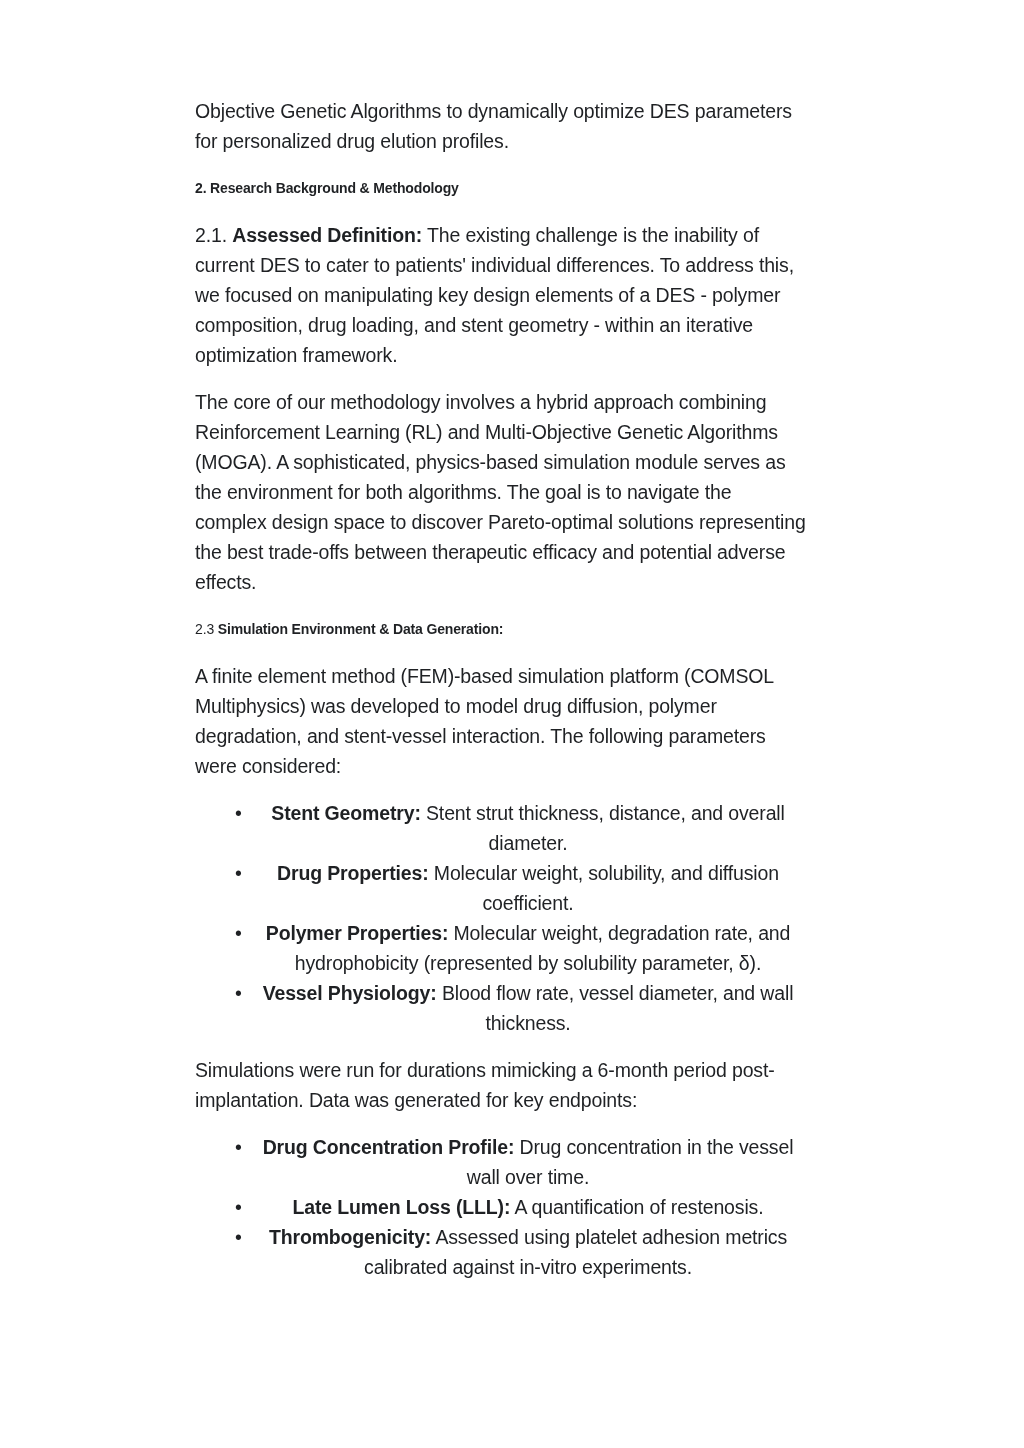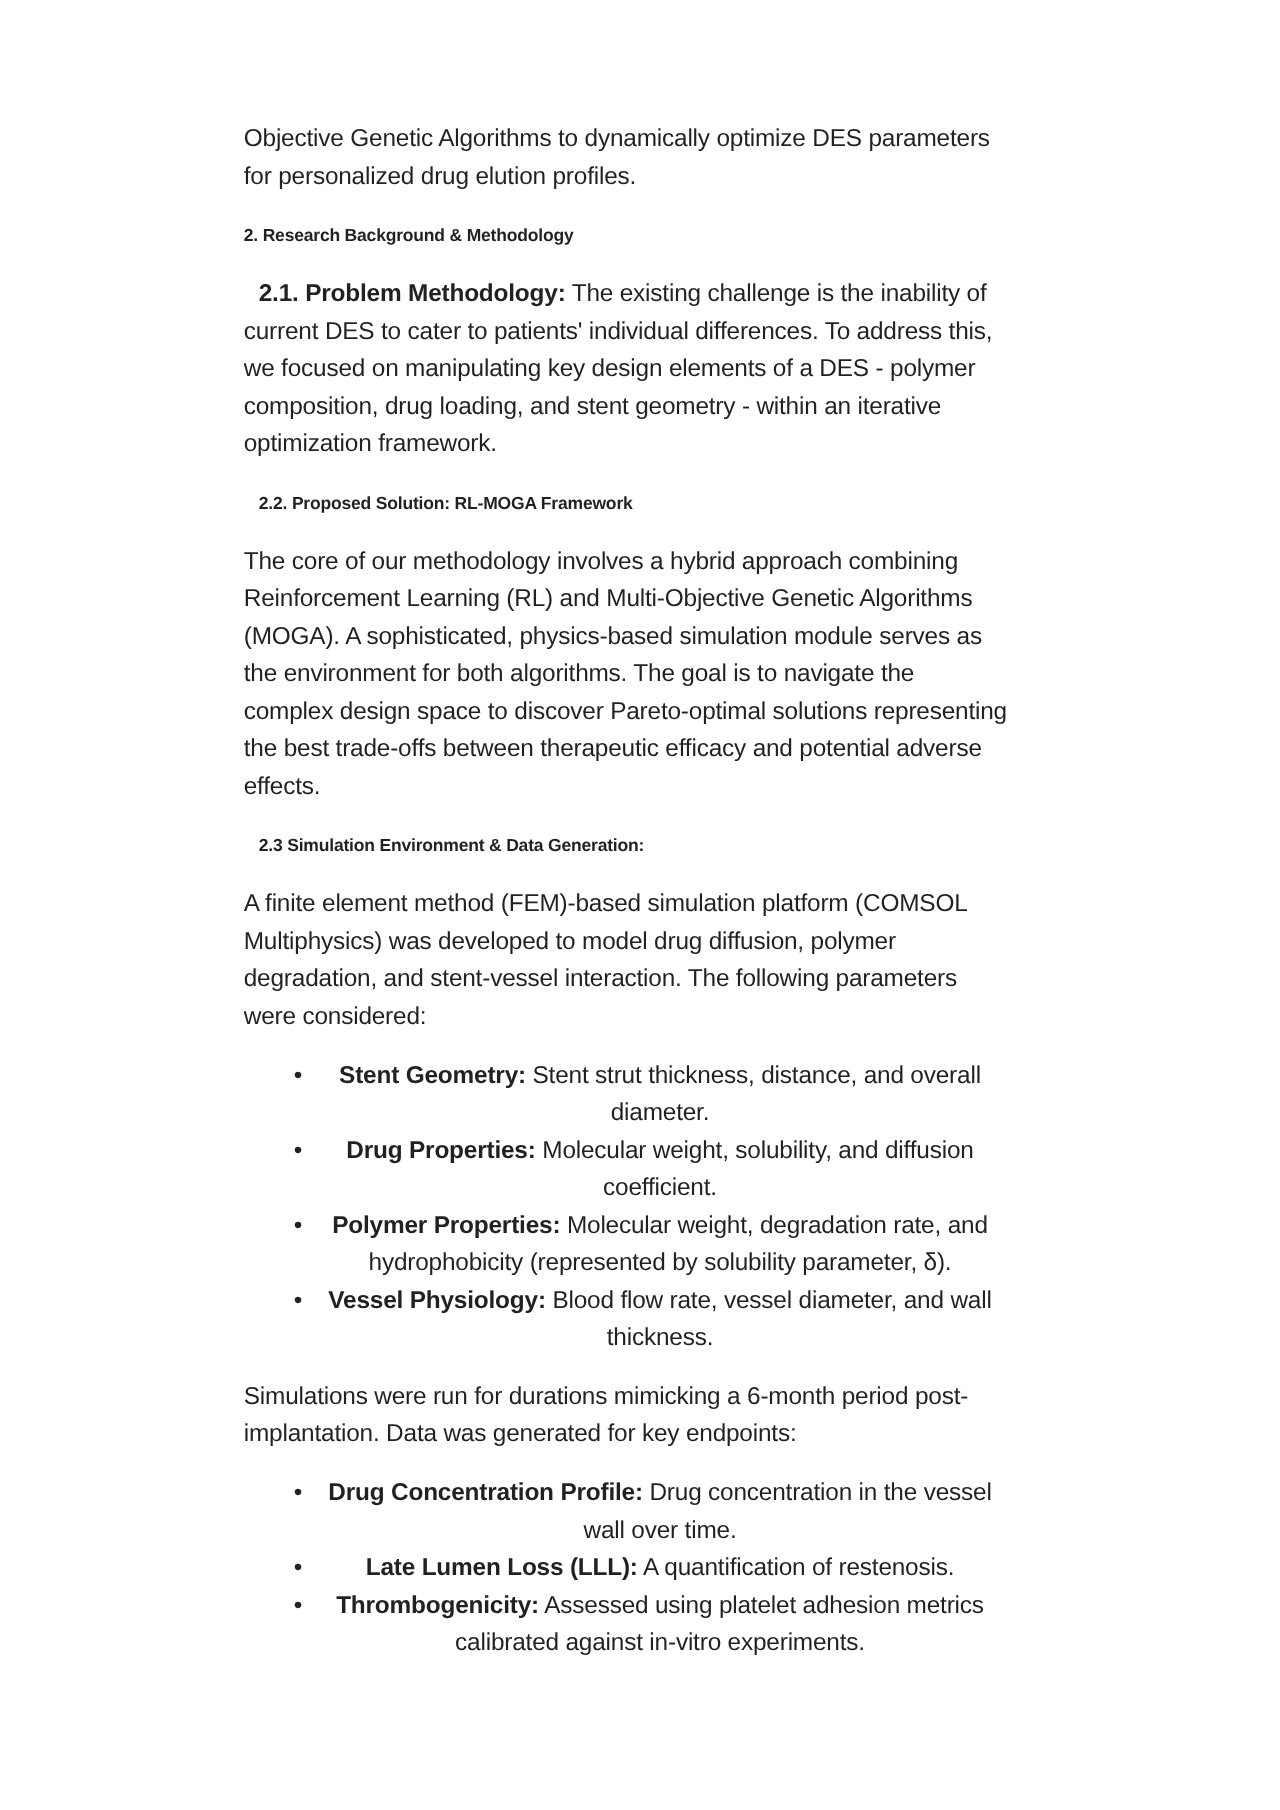--- a/index.html
+++ b/index.html
@@ -26,22 +26,21 @@
     line-height: 30px;
     letter-spacing: -0.15px;
     margin: 0 0 17px 0;
   }
   h2, h3 {
     font-size: 14px;
     font-weight: 700;
     margin-top: 8px;
   }
   h3 .num, p .num {
-    font-weight: 700;
-    margin-left: 12px;
+    font-weight: 400;
   }
   strong {
     font-weight: 700;
   }
   ul {
     list-style: none;
     padding: 0 0 0 40px;
     text-align: center;
   }
   li {
@@ -60,26 +59,23 @@
 
 <main class="page">
 
   <p>
     <span>Objective Genetic Algorithms to dynamically optimize DES parameters for personalized drug elution profiles.</span>
   </p>
 
   <h2>2. Research Background &amp; Methodology</h2>
 
   <p>
-    <span class="num">2.1. </span><strong>Problem Methodology:</strong><span> The existing challenge is the inability of current DES to cater to patients' individual differences. To address this, we focused on manipulating key design elements of a DES - polymer composition, drug loading, and stent geometry - within an iterative optimization framework.</span>
+    <span class="num">2.1. </span><strong>Assessed Definition:</strong><span> The existing challenge is the inability of current DES to cater to patients' individual differences. To address this, we focused on manipulating key design elements of a DES - polymer composition, drug loading, and stent geometry - within an iterative optimization framework.</span>
   </p>
 
-  <h3>
-    <span class="num">2.2. </span><strong>Proposed Solution: RL-MOGA Framework</strong>
-  </h3>
 
   <p>The core of our methodology involves a hybrid approach combining Reinforcement Learning (RL) and Multi-Objective Genetic Algorithms (MOGA). A sophisticated, physics-based simulation module serves as the environment for both algorithms. The goal is to navigate the complex design space to discover Pareto-optimal solutions representing the best trade-offs between therapeutic efficacy and potential adverse effects.</p>
 
   <h3>
     <span class="num">2.3 </span><strong>Simulation Environment &amp; Data Generation:</strong>
   </h3>
 
   <p>A finite element method (FEM)-based simulation platform (COMSOL Multiphysics) was developed to model drug diffusion, polymer degradation, and stent-vessel interaction. The following parameters were considered:</p>
 
   <ul>

